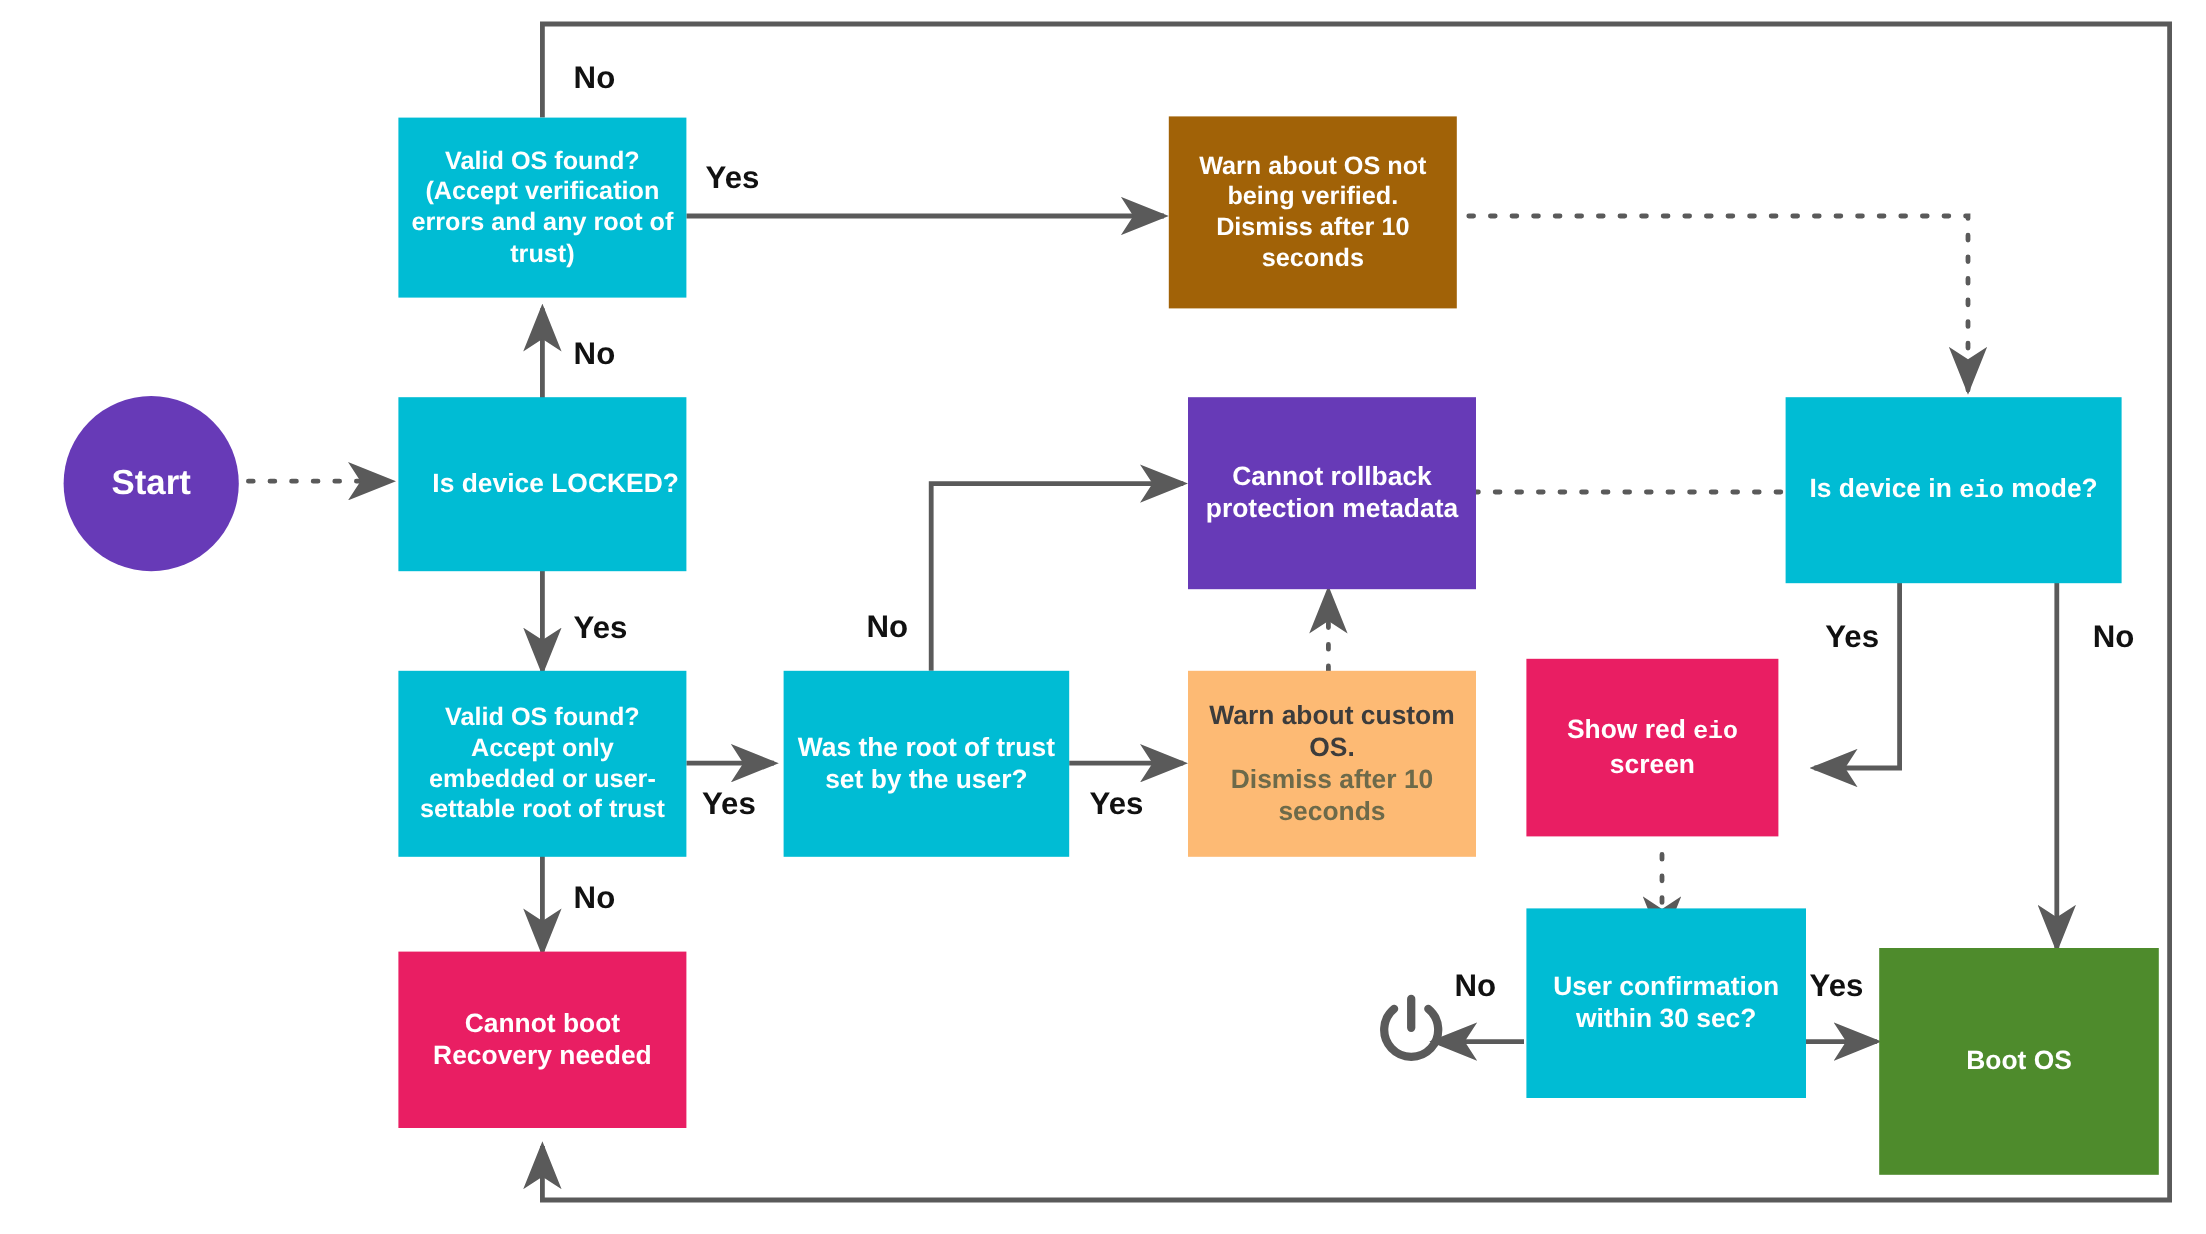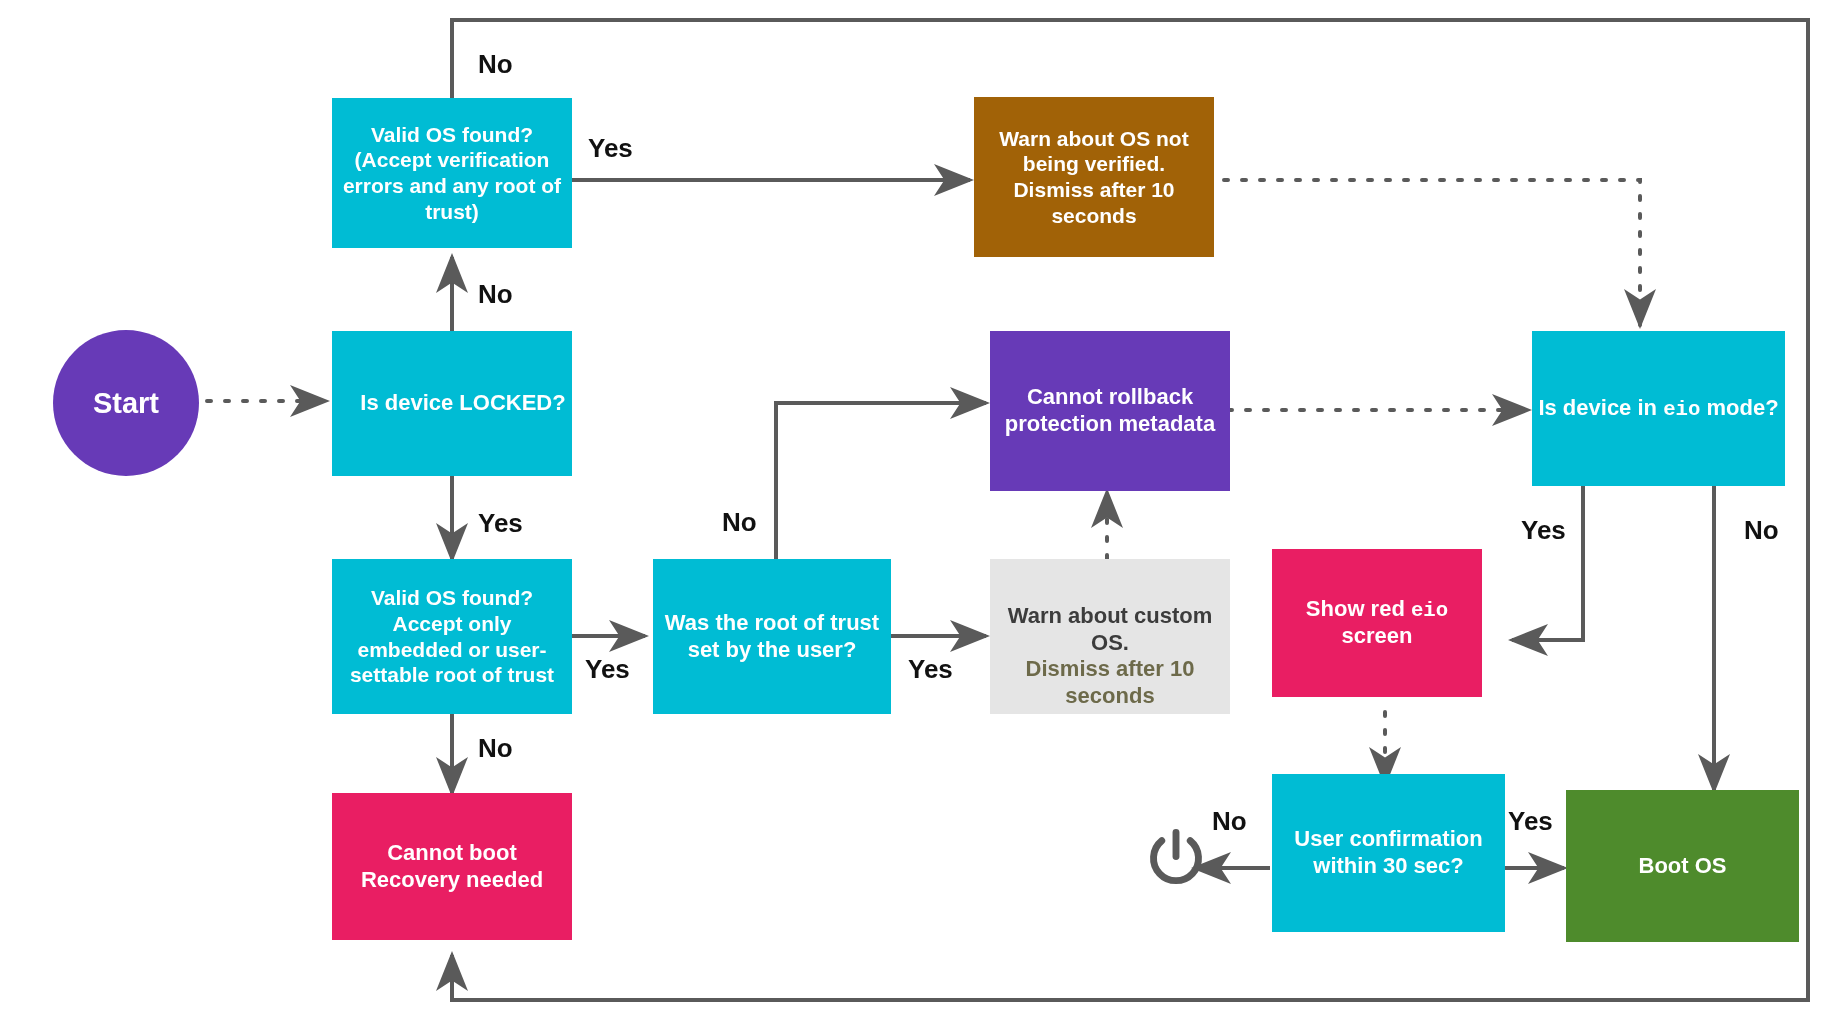--- a/index.html
+++ b/index.html
@@ -11,21 +11,21 @@
   .node{position:absolute;box-sizing:border-box;display:flex;flex-direction:column;
         align-items:center;justify-content:center;text-align:center;
         line-height:1.22;padding:4px 6px;}
   .node .ttl{font-weight:bold;}
   .node .sub{font-weight:bold;}
   .mono{font-family:"Liberation Mono",monospace;font-size:0.94em;letter-spacing:0px;}
 
   .n-cyan{background:#00BCD4;color:#ffffff;}
   .n-orange{background:#a16207;color:#ffffff;justify-content:center;}
   .n-purple{background:#673AB7;color:#ffffff;}
-  .n-yellow{background:#e5e5e5;color:#3c3c3c;justify-content:flex-end;}
+  .n-yellow{background:#fdba74;color:#3c3c3c;}
   .n-yellow .sub{color:#6d6a4a;}
   .n-pink{background:#E91E63;color:#ffffff;}
   .n-green{background:#4E8B2C;color:#ffffff;}
 
   .start{position:absolute;border-radius:50%;background:#673AB7;color:#fff;
          display:flex;align-items:center;justify-content:center;
          font-size:29px;font-weight:bold;}
 
   .elabel{position:absolute;font-size:26px;font-weight:bold;color:#111;
           white-space:nowrap;}
@@ -110,42 +110,42 @@
 
   <div class="node n-yellow" style="left:990px;top:559px;width:240px;height:155px;font-size:22px;">
     <span class="ttl">Warn about custom OS.</span>
     <span class="sub">Dismiss after 10 seconds</span>
   </div>
 
   <div class="node n-purple" style="left:990px;top:331px;width:240px;height:160px;font-size:22px;">
     <span class="ttl">Cannot rollback protection metadata</span>
   </div>
 
-  <div class="node n-cyan" style="left:1532px;top:331px;width:253px;height:155px;font-size:22px;justify-content:center;">
+  <div class="node n-cyan" style="left:1488px;top:331px;width:280px;height:155px;font-size:22px;justify-content:center;">
     <span class="ttl">
       <span>Is device in </span><span class="mono">eio</span><span> mode?</span>
     </span>
   </div>
 
   <div class="node n-pink" style="left:1272px;top:549px;width:210px;height:148px;font-size:22px;">
     <span class="ttl">
       <span>Show red </span><span class="mono">eio</span><span> screen</span>
     </span>
   </div>
 
-  <div class="node n-cyan" style="left:1272px;top:774px;width:233px;height:158px;font-size:22px;">
+  <div class="node n-cyan" style="left:1272px;top:757px;width:233px;height:158px;font-size:22px;">
     <span class="ttl">User confirmation within 30 sec?</span>
   </div>
 
   <div class="node n-pink" style="left:332px;top:793px;width:240px;height:147px;font-size:22px;">
     <span class="ttl">Cannot boot</span>
     <span class="sub">Recovery needed</span>
   </div>
 
-  <div class="node n-green" style="left:1566px;top:790px;width:233px;height:152px;font-size:22px;">
+  <div class="node n-green" style="left:1566px;top:790px;width:233px;height:189px;font-size:22px;">
     <span class="ttl">Boot OS</span>
   </div>
 
   <div class="pwr" style="left:1140px;top:822px;width:72px;height:72px;">
     <svg viewBox="0 0 48 48" width="72" height="72" xmlns="http://www.w3.org/2000/svg">
       <path d="M14.5,12.5 a15,15 0 1,0 19,0" fill="none" stroke="#5a5a5a" stroke-width="4.6" stroke-linecap="round"></path>
       <line x1="24" y1="7" x2="24" y2="23" stroke="#5a5a5a" stroke-width="4.6" stroke-linecap="round"></line>
     </svg>
   </div>
 

